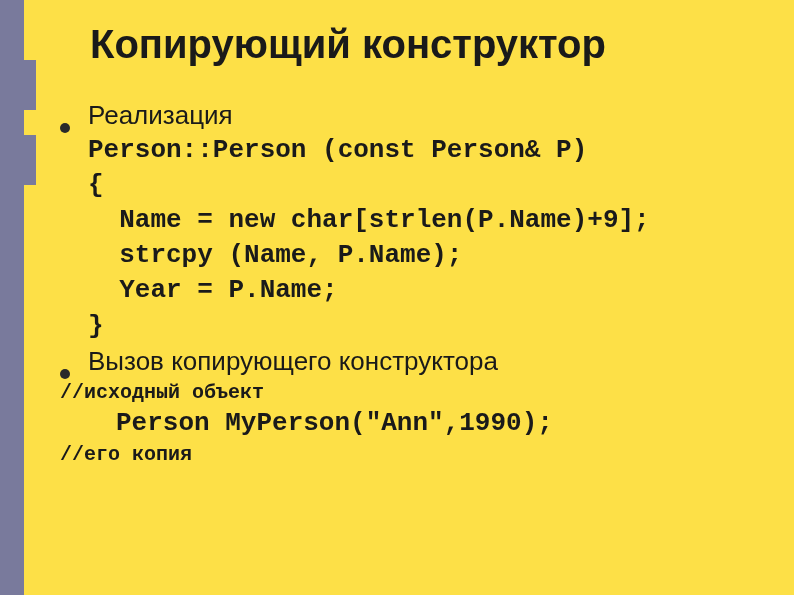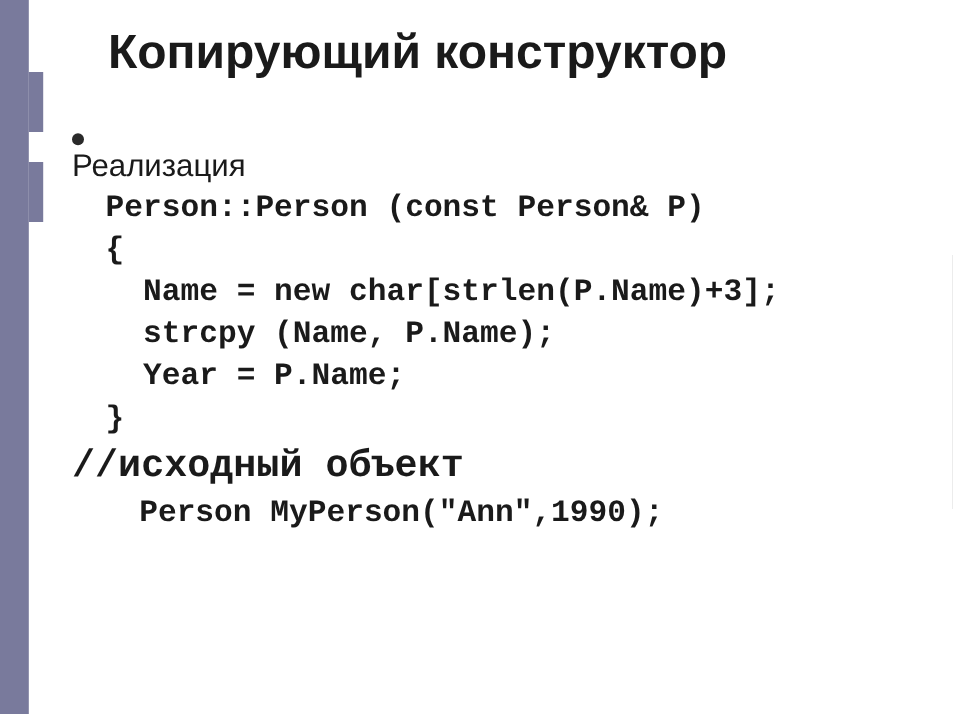--- a/index.html
+++ b/index.html
@@ -8,21 +8,21 @@
     width: 794px;
     height: 595px;
     overflow: hidden;
     background: #c8c8c8;
     font-family: Arial, Helvetica, sans-serif;
   }
   .slide {
     position: relative;
     width: 794px;
     height: 595px;
-    background: #ffffff;
+    background: #fde047;
     box-sizing: border-box;
   }
   .sidebar {
     position: absolute;
     left: 0;
     top: 0;
     width: 24px;
     height: 595px;
     background: #797a9c;
   }
@@ -48,22 +48,21 @@
     position: absolute;
     left: 60px;
     top: 98px;
     right: 20px;
     font-size: 26px;
     color: #1a1a1a;
     line-height: 1.35;
   }
   .bullet-row {
     display: flex;
-    align-items: flex-start;
-    flex-direction: column;
+    align-items: flex-end;
   }
   .bullet {
     width: 10px;
     height: 10px;
     border-radius: 50%;
     background: #2a2a2a;
     margin-top: 13px;
     margin-right: 18px;
     flex: 0 0 auto;
   }
@@ -75,21 +74,21 @@
     margin-left: 28px;
     font-family: "Courier New", Courier, monospace;
     font-weight: bold;
     font-size: 26px;
     white-space: pre;
     line-height: 1.35;
   }
   .comment {
     font-family: "Courier New", Courier, monospace;
     font-weight: bold;
-    font-size: 32px;
+    font-size: 20px;
     margin-left: 0;
     line-height: 1.35;
   }
   .invoke {
     font-family: "Courier New", Courier, monospace;
     font-weight: bold;
     font-size: 26px;
     margin-left: 56px;
     line-height: 1.35;
   }
@@ -104,20 +103,25 @@
 
   <div class="title">Копирующий конструктор</div>
 
   <div class="content">
     <div class="bullet-row">
       <div class="bullet"></div>
       <div class="bullet-text">Реализация</div>
     </div>
     <div class="code-block"><span>Person::Person (const Person&amp; P)</span>
 <span>{</span>
-<span>  Name = new char[strlen(P.Name)+3];</span>
+<span>  Name = new char[strlen(P.Name)+9];</span>
 <span>  strcpy (Name, P.Name);</span>
 <span>  Year = P.Name;</span>
 <span>}</span></div>
+    <div class="bullet-row">
+      <div class="bullet"></div>
+      <div class="bullet-text">Вызов копирующего конструктора</div>
+    </div>
     <div class="comment">//исходный объект</div>
     <div class="invoke">Person MyPerson("Ann",1990);</div>
+    <div class="comment">//его копия</div>
   </div>
 </div>
 
 </body></html>

